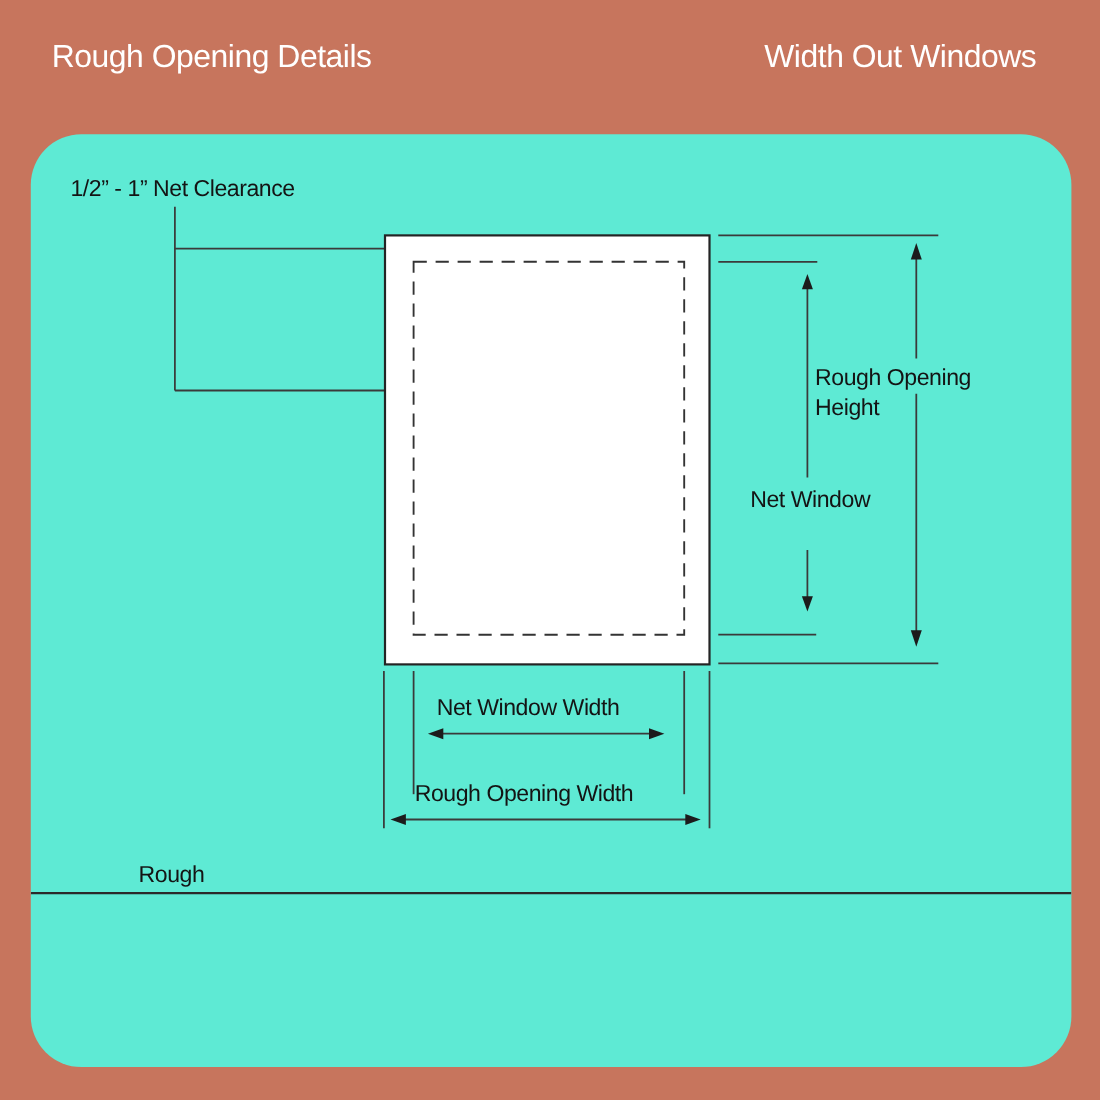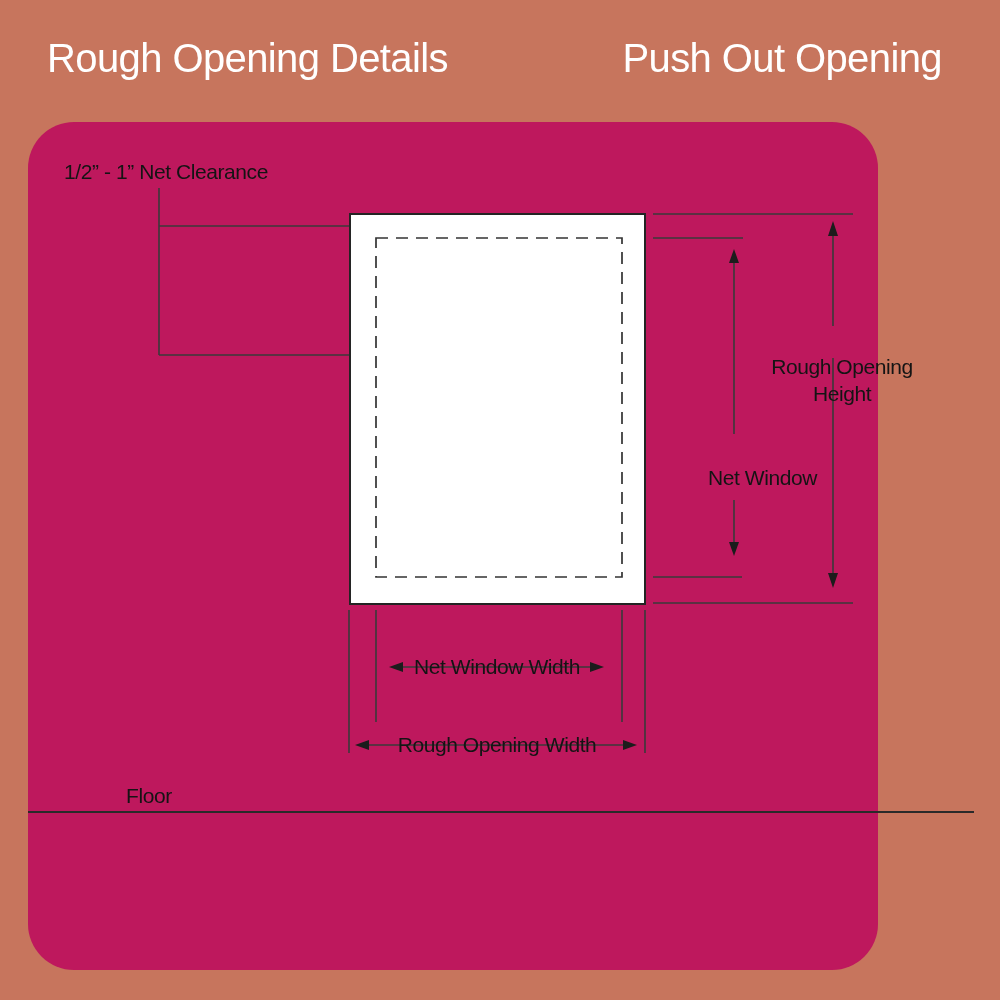--- a/index.html
+++ b/index.html
@@ -12,65 +12,65 @@
   }
   .page {
     position: absolute;
     inset: 0;
     background: #c7755d;
   }
   .header-title {
     position: absolute;
     top: 36px;
     color: #ffffff;
-    font-size: 40px;
+    font-size: 29px;
     font-weight: 500;
     letter-spacing: -0.015em;
     white-space: nowrap;
   }
   .header-title.left  { left: 47px; }
   .header-title.right { right: 58px; }
 
   .card {
     position: absolute;
     left: 28px;
     top: 122px;
-    width: 850px;
+    width: 946px;
     height: 848px;
-    background: #be185d;
+    background: #5eead4;
     border-radius: 46px;
   }
   .card svg { position: absolute; left: 0; top: 0; }
 
   .diagram-label {
     position: absolute;
     color: #141414;
     font-size: 21px;
     font-weight: 400;
     letter-spacing: -0.02em;
     line-height: 27px;
     white-space: nowrap;
   }
-  .diagram-label.centered { text-align: center; white-space: normal; margin-top: 23px; }
+  .diagram-label.centered { white-space: normal; }
 
   .lbl-clearance { left: 36px;  top: 36px; }
   .lbl-roh       { left: 713px; top: 208px; width: 202px; }
   .lbl-nwh       { left: 654px; top: 319px; width: 161px; }
   .lbl-nww       { left: 369px; top: 508px; width: 200px; }
   .lbl-row       { left: 349px; top: 586px; width: 240px; }
   .lbl-floor     { left: 98px;  top: 660px; }
 </style>
 </head>
 <body>
 
 <div class="page">
 
   <div class="header-title left">Rough Opening Details</div>
 
-  <div class="header-title right">Push Out Opening</div>
+  <div class="header-title right">Width Out Windows</div>
 
   <div class="card">
 
     <svg width="946" height="848" viewBox="0 0 946 848">
 
       <g stroke="#3a3a3a" stroke-width="1.6" fill="none">
         <path d="M131,66 V233"></path>
         <path d="M131,104 H464"></path>
         <path d="M131,233 H332"></path>
       </g>
@@ -127,15 +127,15 @@
     <div class="diagram-label centered lbl-roh">Rough Opening Height</div>
 
     <div class="diagram-label centered lbl-nwh">
       <span style="display:block">Net Window</span>
     </div>
 
     <div class="diagram-label centered lbl-row">Rough Opening Width</div>
 
     <div class="diagram-label centered lbl-nww">Net Window Width</div>
 
-    <div class="diagram-label lbl-floor">Floor</div>
+    <div class="diagram-label lbl-floor">Rough</div>
   </div>
 </div>
 
 </body></html>

